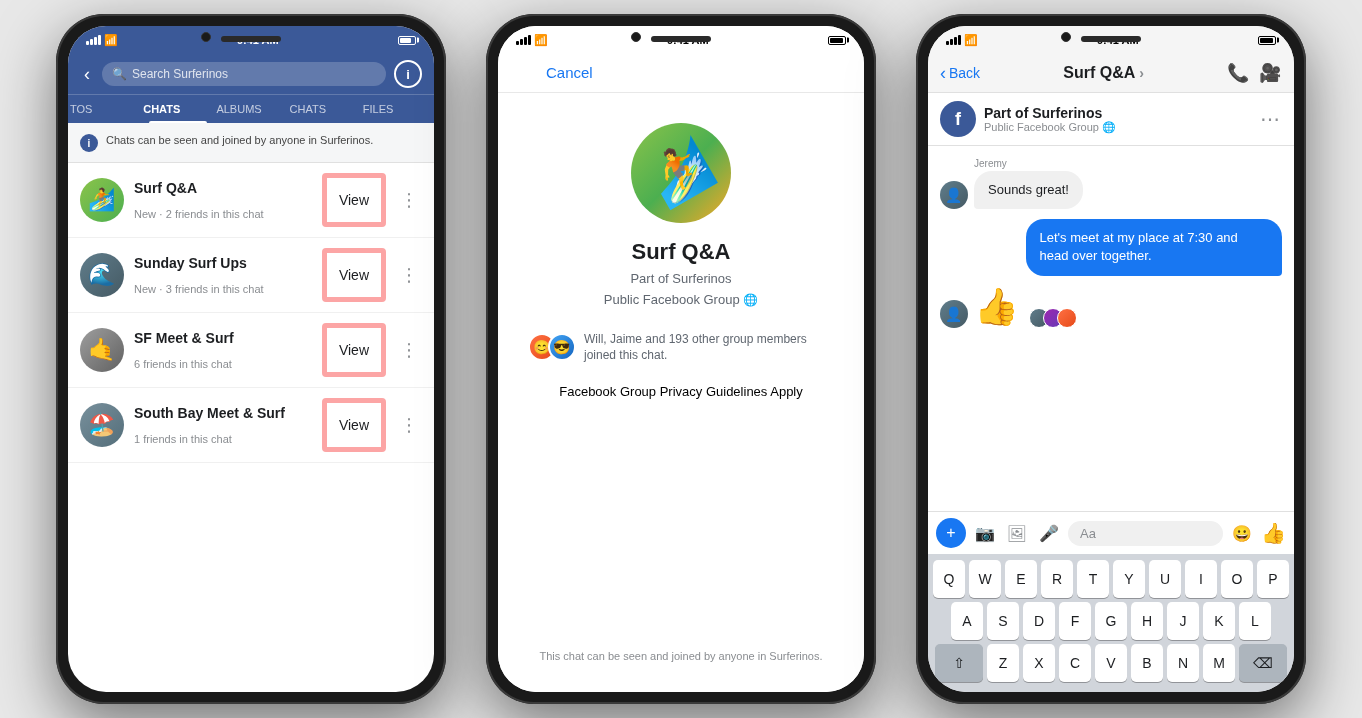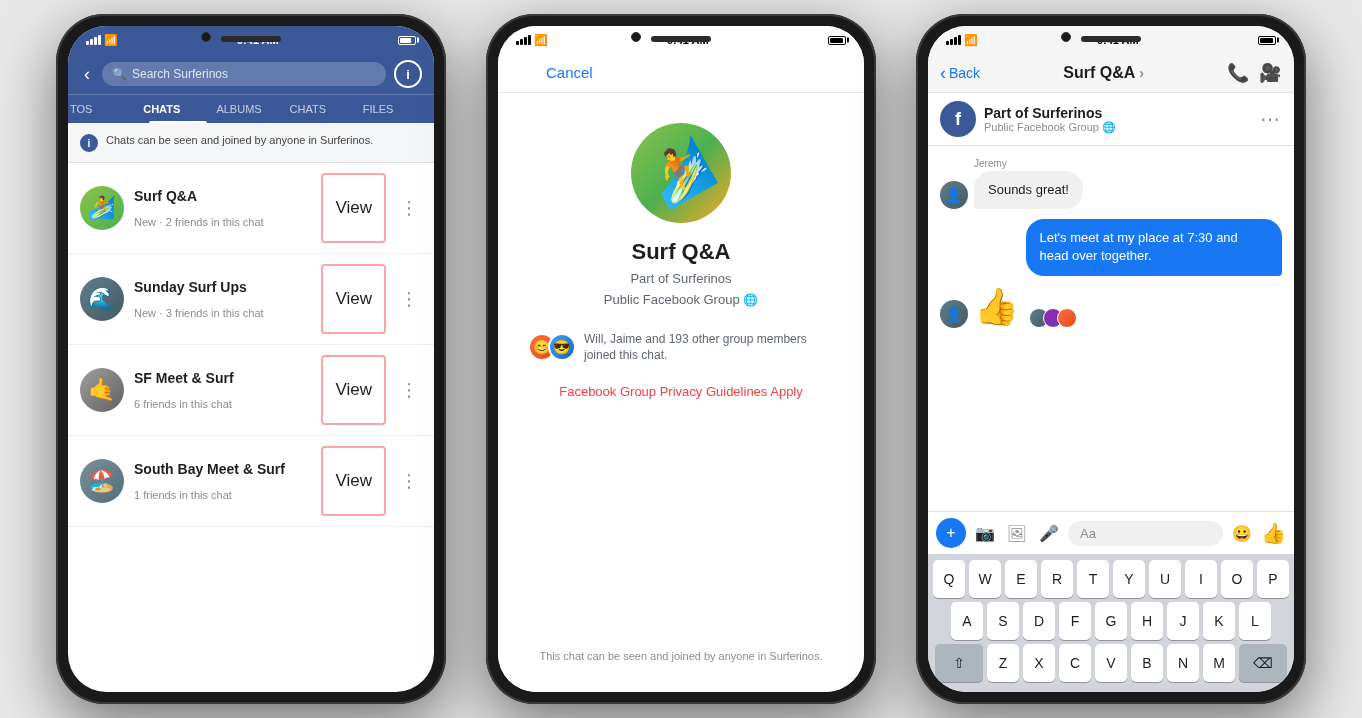--- a/index.html
+++ b/index.html
@@ -214,25 +214,25 @@
       justify-content: center;
     }
     .chat-avatar.surf-qa { background: linear-gradient(135deg, #8BC34A, #4CAF50); }
     .chat-avatar.sunday-surf { background: linear-gradient(135deg, #607D8B, #455A64); }
     .chat-avatar.sf-meet { background: linear-gradient(135deg, #9E9E9E, #616161); }
     .chat-avatar.south-bay { background: linear-gradient(135deg, #78909C, #546E7A); }
     .chat-info { flex: 1; }
     .chat-name { font-size: 14px; font-weight: 600; color: #1c1e21; }
     .chat-sub { font-size: 11px; color: #8a8d91; margin-top: 12px; }
     .view-btn {
-      border: 2px solid #fca5a5;
+      border: 5px solid #fca5a5;
       background: #fff;
       border-radius: 4px;
-      padding: 23px 12px;
-      font-size: 17px;
+      padding: 14px 12px;
+      font-size: 14px;
       color: #1c1e21;
       cursor: pointer;
     }
     .more-btn { color: #8a8d91; font-size: 18px; cursor: pointer; padding: 2px 4px; }
 
     
     .phone2-header {
       background: #fff;
       padding: 10px 16px;
       border-bottom: 1px solid #e8e8e8;
@@ -278,21 +278,21 @@
       margin-left: -8px;
       overflow: hidden;
       display: flex;
       align-items: center;
       justify-content: center;
     }
     .phone2-member-avatar:first-child { margin-left: 0; }
     .phone2-member-avatar.av1 { background: linear-gradient(135deg, #FF7043, #E64A19); }
     .phone2-member-avatar.av2 { background: linear-gradient(135deg, #42A5F5, #1565C0); }
     .phone2-member-text { font-size: 12px; color: #606770; line-height: 1.4; }
-    .phone2-privacy-link { color: #ef4444; font-size: 13px; text-decoration: none; margin-bottom: 16px; cursor: pointer; }
+    .phone2-privacy-link { color: #000000; font-size: 13px; text-decoration: none; margin-bottom: 16px; cursor: pointer; }
     .phone2-footer-text { font-size: 11px; color: #8a8d91; text-align: center; margin-top: auto; padding: 10px; }
 
     
     .phone3-header {
       background: #f5f5f5;
       padding: 8px 12px;
       display: flex;
       align-items: center;
       justify-content: space-between;
       border-bottom: 1px solid #e0e0e0;

